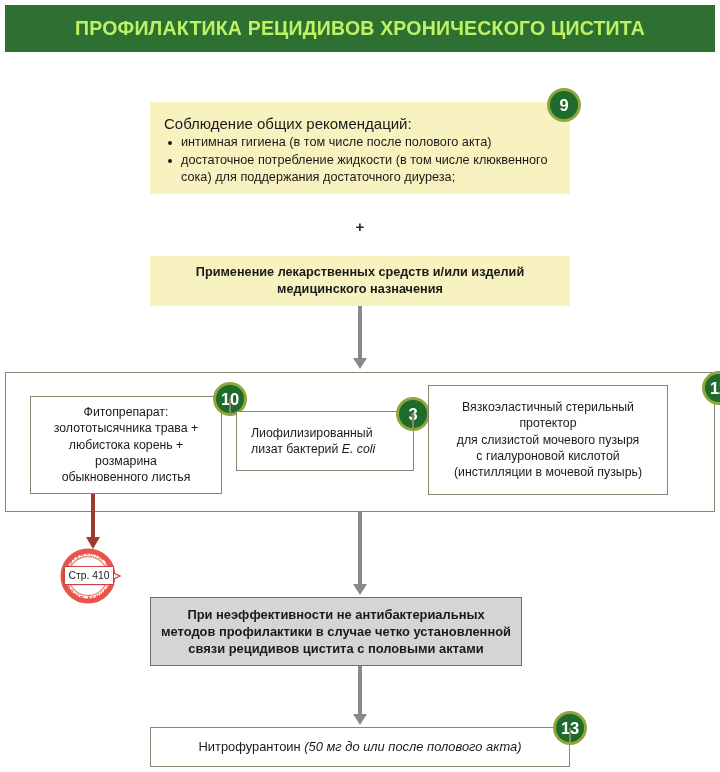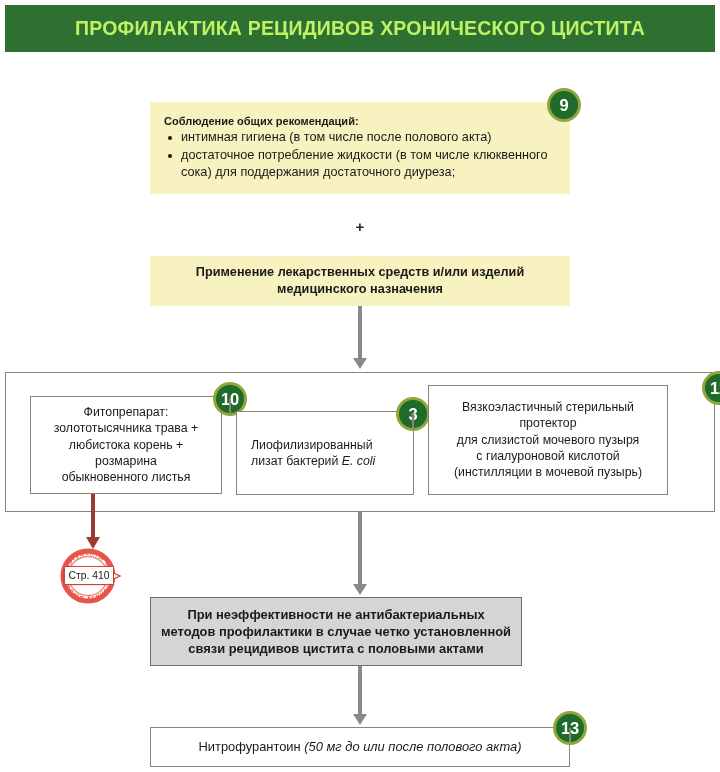--- a/index.html
+++ b/index.html
@@ -27,21 +27,21 @@
   .box-outer{background:#ffffff;border:1.4px solid #8d8373;}
 
   .bx-text{
     position:absolute;left:0;right:0;top:50%;transform:translateY(-50%);
     text-align:center;line-height:1.33;padding:0 10px;box-sizing:border-box;
   }
 
   
   #box9{left:150px;top:102px;width:420px;height:92px;}
   #box9 .inner{position:absolute;left:14px;top:13px;right:10px;}
-  #box9 .title{font-size:11px;font-weight:bold;margin:0 0 2px 0;}
+  #box9 .title{font-size:15px;font-weight:normal;margin:0 0 2px 0;}
   #box9 ul{margin:0;padding:0;list-style:none;}
   #box9 li{
     font-size:12.7px;line-height:1.34;position:relative;
     padding-left:17px;margin-bottom:1px;
   }
   #box9 li:before{
     content:"";position:absolute;left:4px;top:7px;
     width:4px;height:4px;border-radius:50%;background:#1a1a1a;
   }
 
@@ -53,21 +53,21 @@
 
   
   #box9b{left:150px;top:256px;width:420px;height:50px;}
   #box9b .bx-text{font-size:12.7px;font-weight:bold;}
 
   
   #outer-group{left:5px;top:372px;width:710px;height:140px;}
 
   #box10{left:30px;top:396px;width:192px;height:98px;padding-left:13px;}
   #box10 .bx-text{font-size:12.3px;}
-  #box11{left:236px;top:411px;width:178px;height:84px;}
+  #box11{left:236px;top:411px;width:178px;height:60px;}
   #box11 .bx-text{font-size:12.3px;text-align:left;padding-left:14px;}
   #box12{left:428px;top:385px;width:240px;height:110px;}
   #box12 .bx-text{font-size:12.3px;}
   .ital{font-style:italic;}
 
   
   #box-gray{left:150px;top:597px;width:372px;height:69px;}
   #box-gray .bx-text{font-size:12.9px;font-weight:bold;}
 
   

